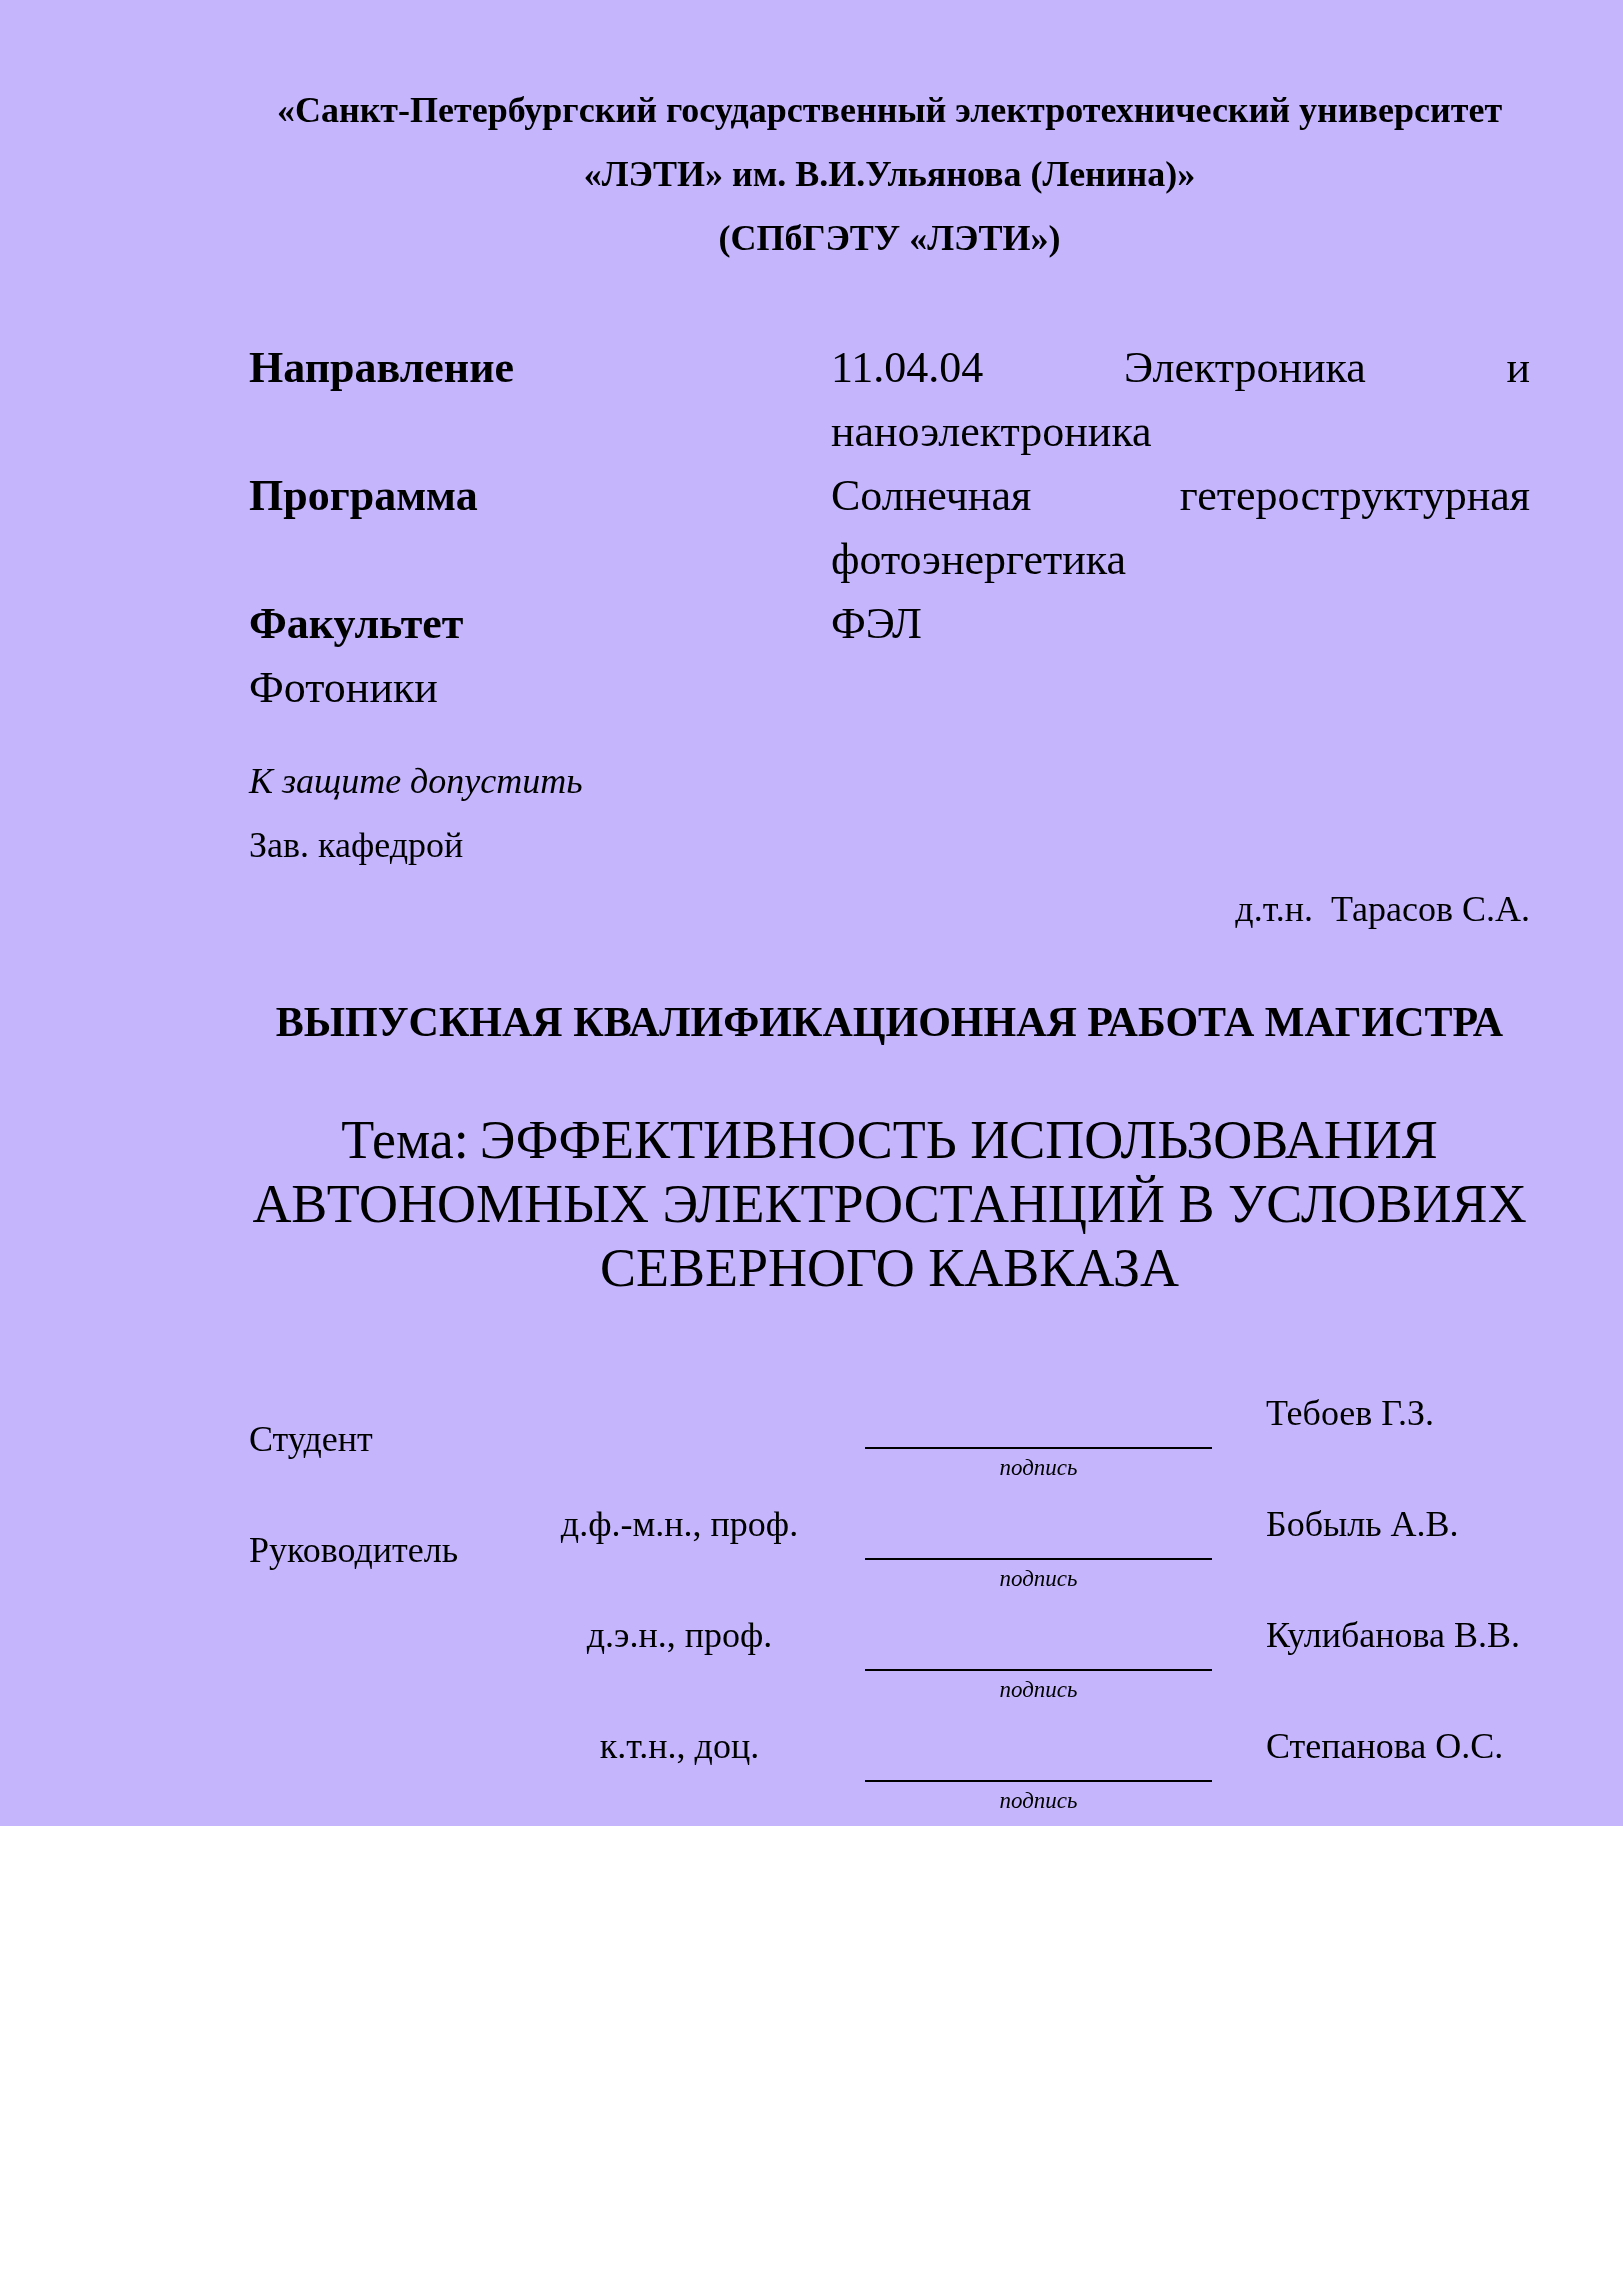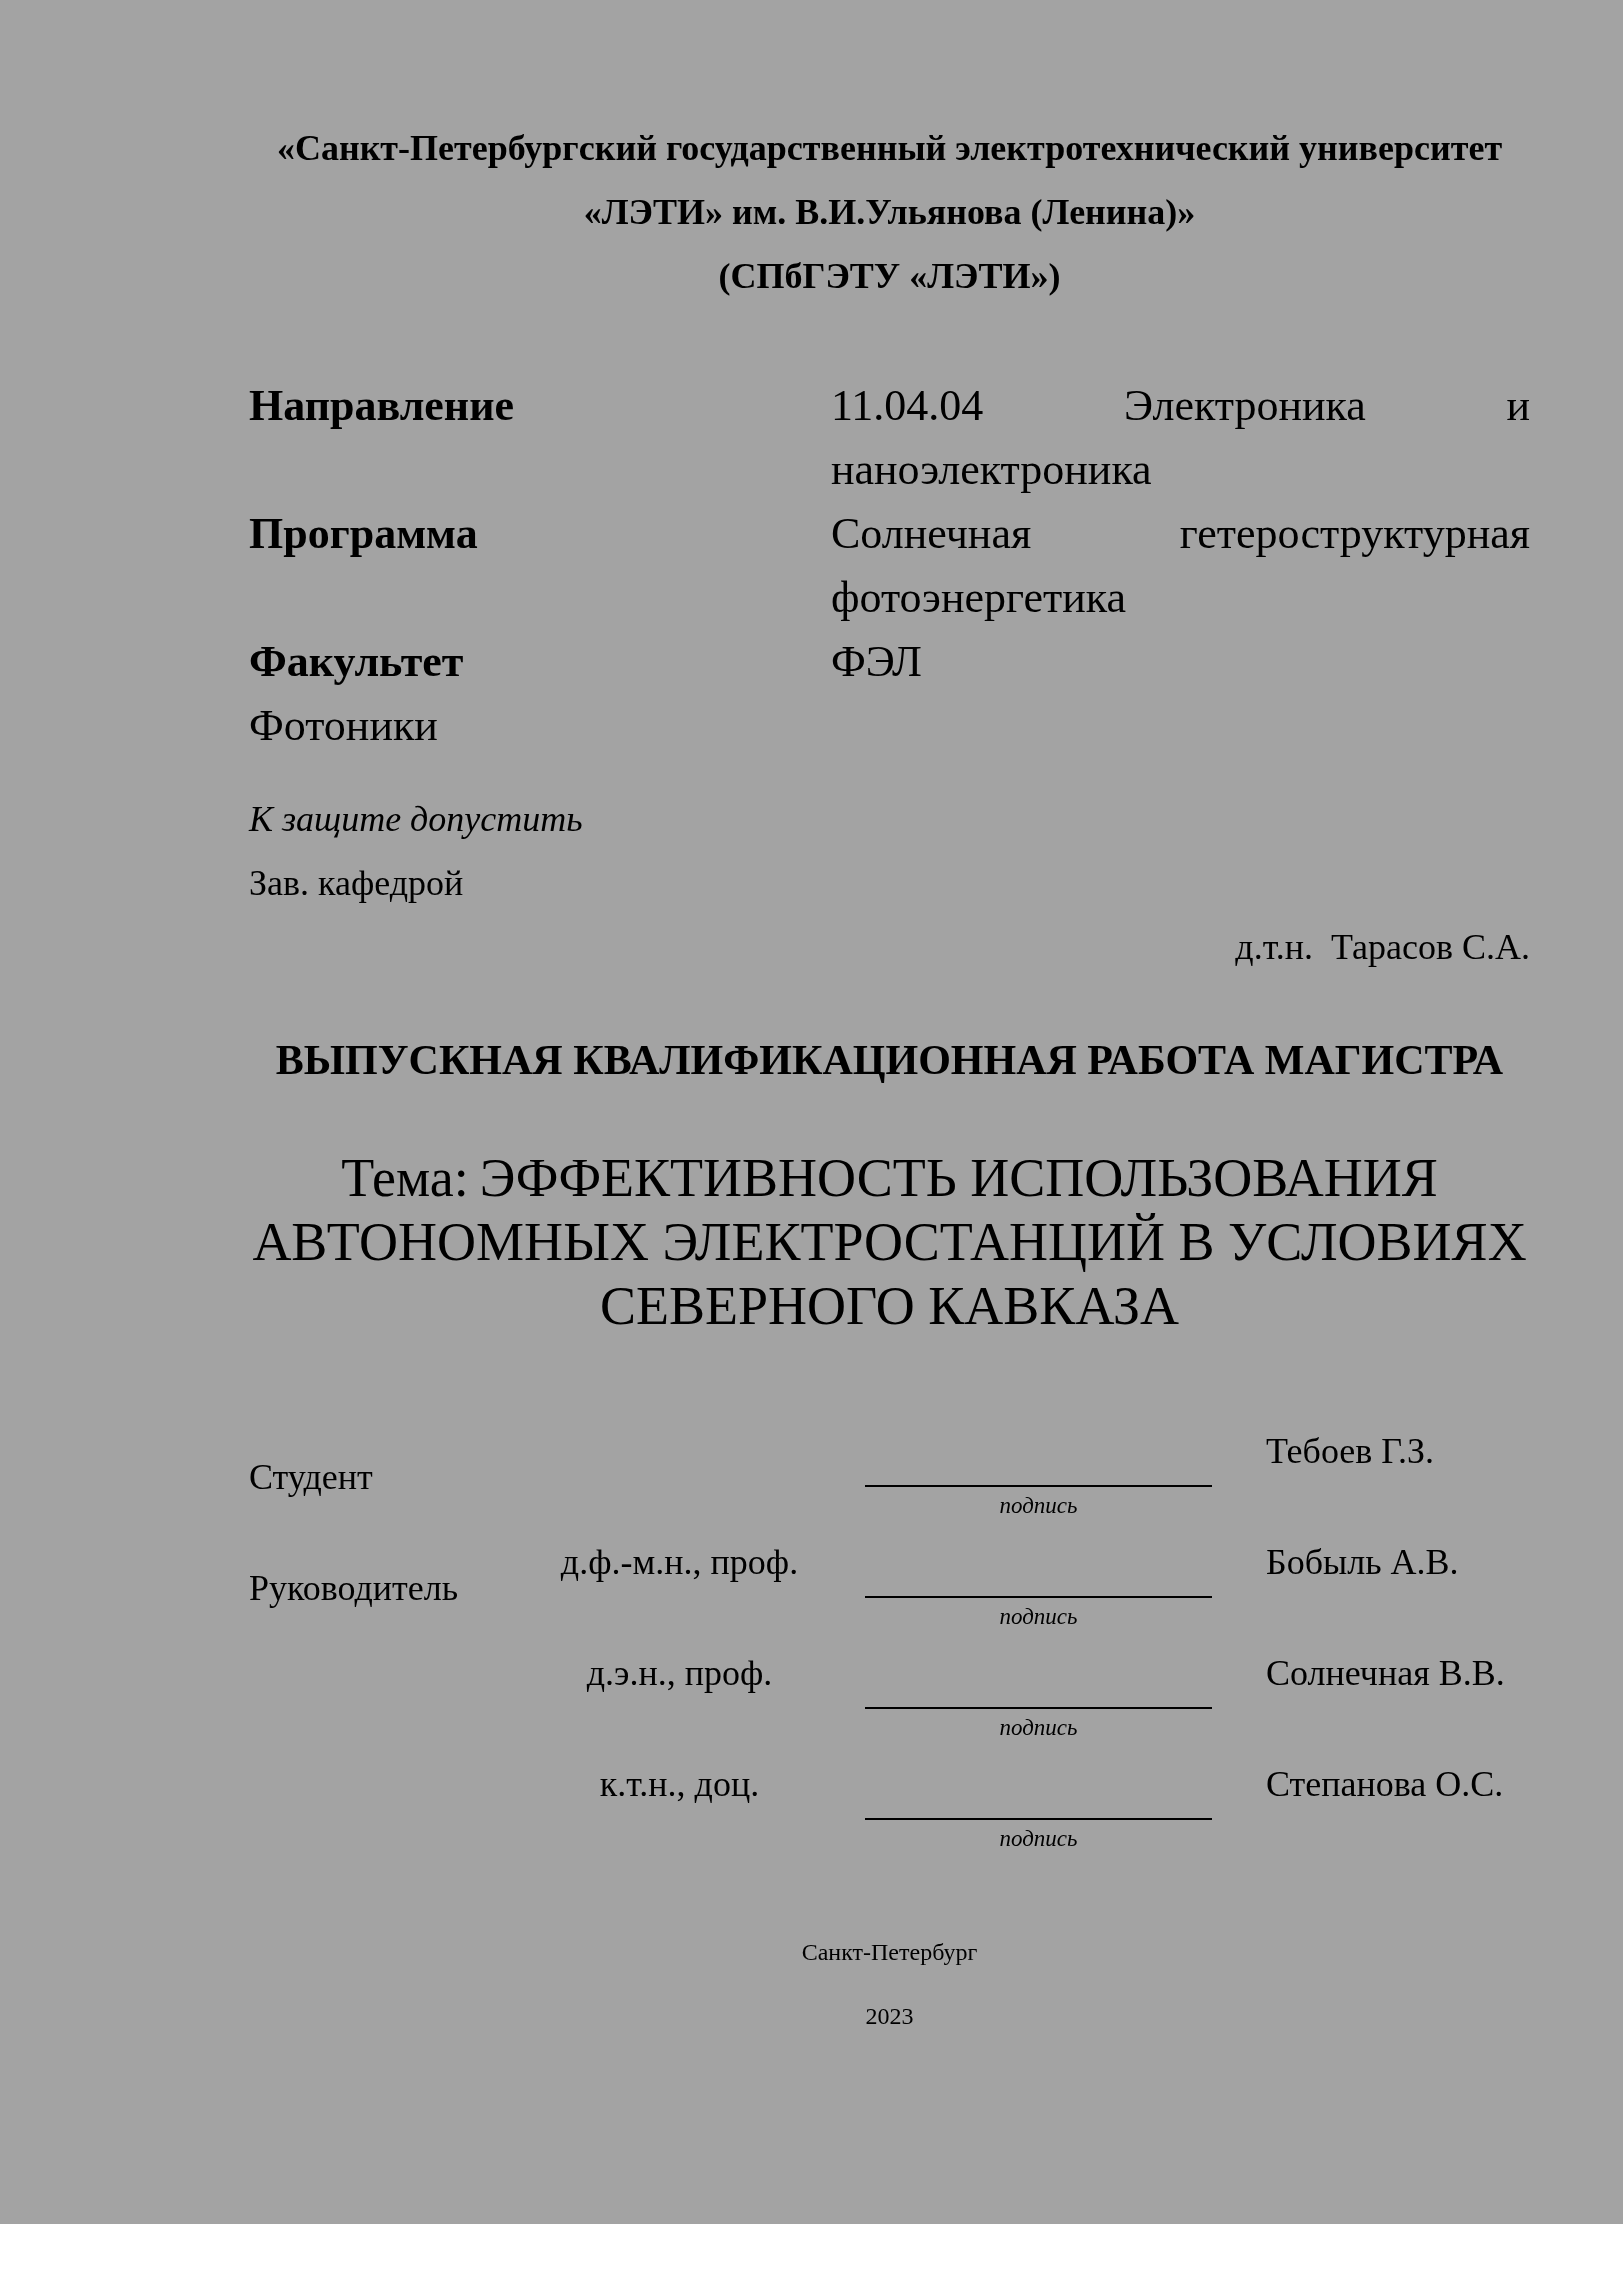--- a/index.html
+++ b/index.html
@@ -3,26 +3,26 @@
 <meta charset="utf-8">
 <style>
   html, body {
     margin: 0;
     padding: 0;
     background: #ffffff;
   }
   .page {
     position: relative;
     width: 1623px;
-    height: 2224px;
-    background: #a3a3a3;
+    height: 1826px;
+    background: #c4b5fd;
     color: #000000;
     font-family: "Liberation Serif", "DejaVu Serif", serif;
     box-sizing: border-box;
-    padding: 116px 93px 0 249px;
+    padding: 78px 93px 0 249px;
     overflow: hidden;
   }
   
   .university {
     text-align: center;
     font-weight: bold;
     font-size: 36px;
     line-height: 64px;
   }
   .university .u-line { white-space: nowrap; }
@@ -177,21 +177,21 @@
 
     <div class="sig-row">
       <div class="sig-role"></div>
       <div class="sig-degree">д.э.н., проф.</div>
       <div class="sig-gap1"></div>
       <div class="sig-linecol">
         <div class="sig-rule"></div>
         <div class="sig-caption">подпись</div>
       </div>
       <div class="sig-gap2"></div>
-      <div class="sig-name">Солнечная В.В.</div>
+      <div class="sig-name">Кулибанова В.В.</div>
     </div>
 
     <div class="sig-row">
       <div class="sig-role"></div>
       <div class="sig-degree">к.т.н., доц.</div>
       <div class="sig-gap1"></div>
       <div class="sig-linecol">
         <div class="sig-rule"></div>
         <div class="sig-caption">подпись</div>
       </div>

